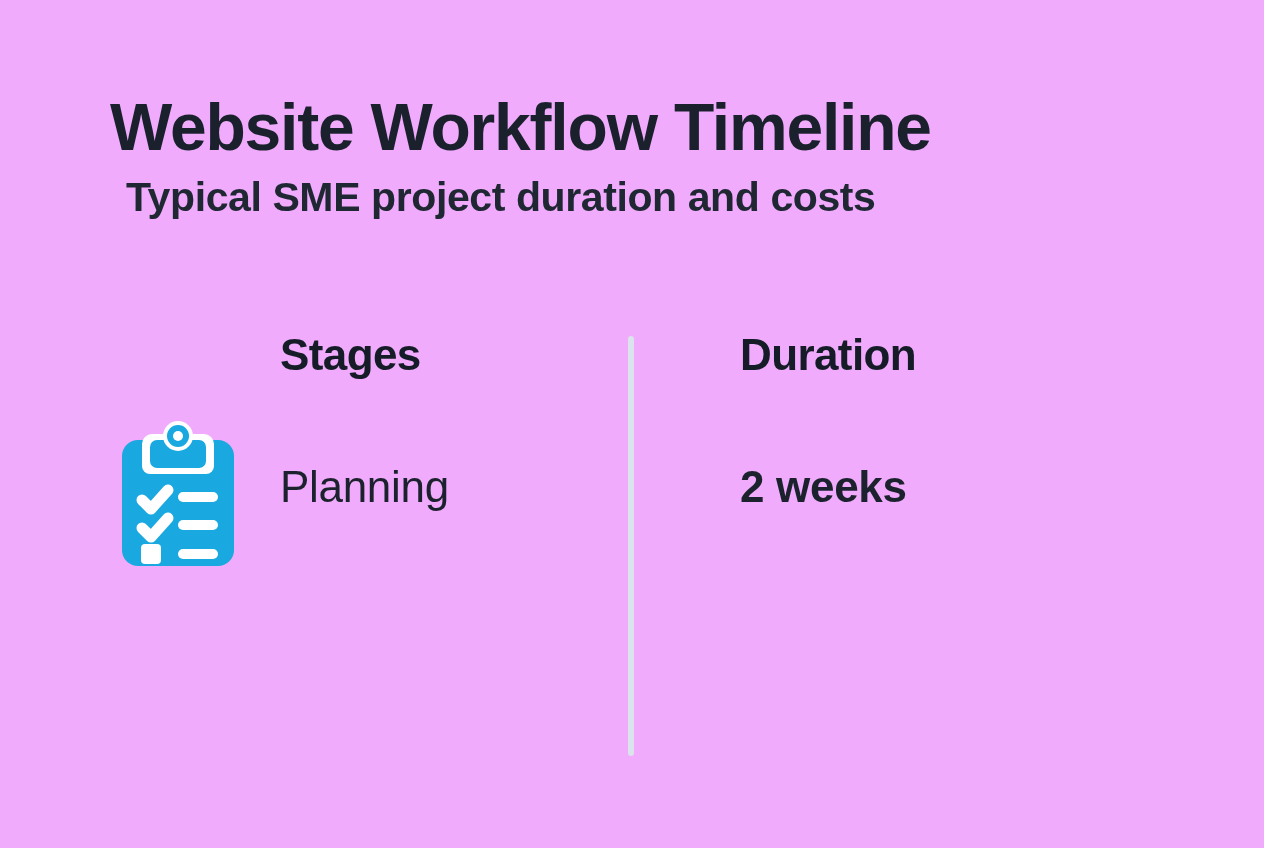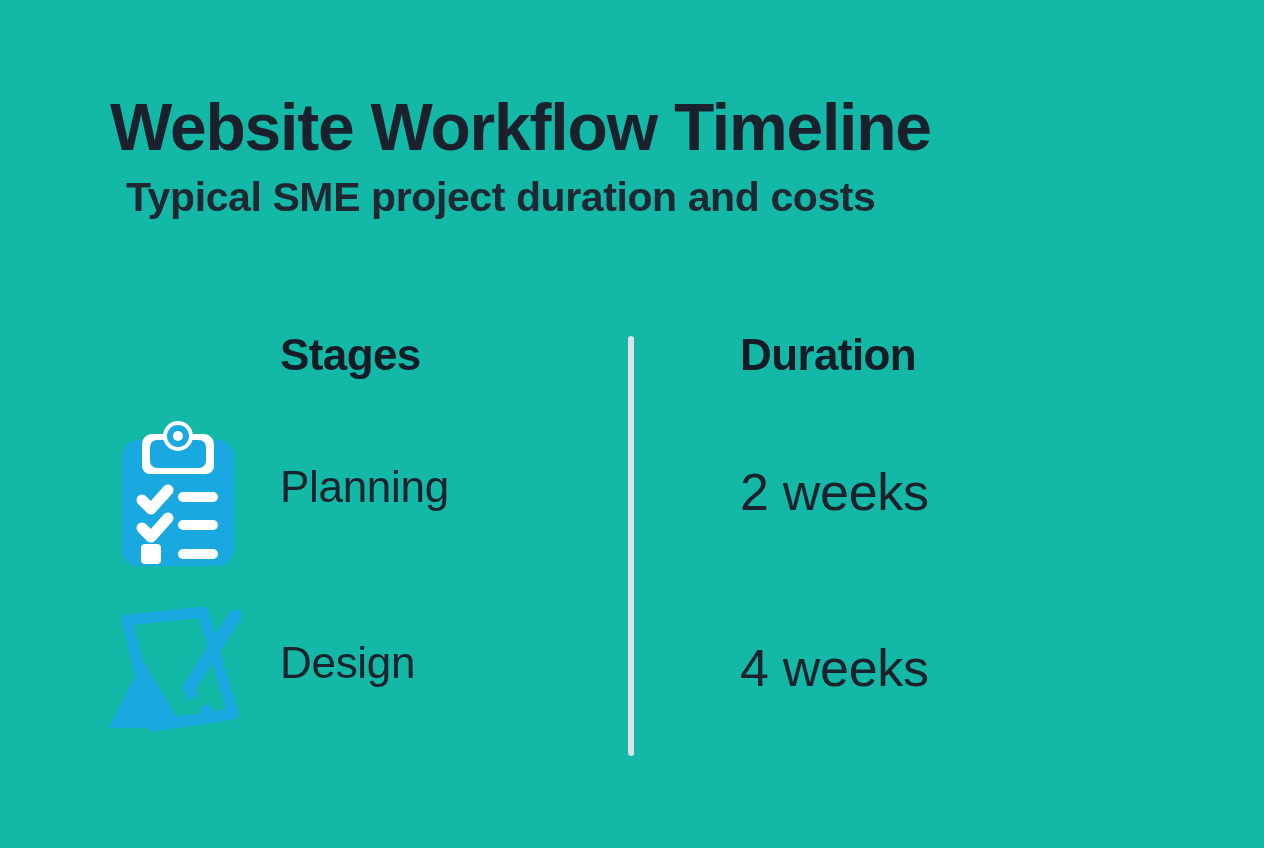--- a/index.html
+++ b/index.html
@@ -12,21 +12,21 @@
     height: 848px;
     overflow: hidden;
     font-family: "Liberation Sans", sans-serif;
     -webkit-font-smoothing: antialiased;
   }
 
   .page {
     position: relative;
     width: 1264px;
     height: 848px;
-    background: #14b8a6;
+    background: #f0abfc;
   }
 
   
   .header {
     position: absolute;
     left: 110px;
     top: 92px;
     width: 1080px;
   }
   .title {
@@ -113,22 +113,22 @@
     font-weight: 400;
     letter-spacing: -0.3px;
     color: #1b222d;
     white-space: nowrap;
     text-align: center;
   }
   .cell-duration {
     position: absolute;
     left: 740px;
     top: 48px;
-    font-size: 52px;
-    font-weight: 400;
+    font-size: 44px;
+    font-weight: 700;
     letter-spacing: -0.3px;
     color: #1b222d;
     white-space: nowrap;
   }
 
   .icon-svg { display: block; }
 </style>
 </head>
 <body>
 
@@ -171,33 +171,15 @@
           <rect x="62" y="102" width="40" height="10" rx="5" fill="#ffffff"></rect>
 
           <rect x="25" y="126" width="20" height="20" rx="4" fill="#ffffff"></rect>
           <rect x="62" y="131" width="40" height="10" rx="5" fill="#ffffff"></rect>
         </svg>
       </div>
       <div class="cell-stage">Planning</div>
       <div class="cell-duration">2 weeks</div>
     </div>
 
-    <div class="row r1">
-      <div class="cell-icon">
-        <svg class="icon-svg" width="142" height="136" viewBox="0 0 142 136" aria-hidden="true">
-
-          <path d="M36 58 L76 126 L2 126 Z" fill="#19a8e0"></path>
-
-          <path d="M20 18 L96 10 L126 112 L46 124 Z" fill="none" stroke="#19a8e0" stroke-width="11" stroke-linejoin="round" stroke-linecap="round"></path>
-
-          <circle cx="100" cy="110" r="7" fill="#19a8e0"></circle>
-
-          <path d="M128 14 L82 86" fill="none" stroke="#19a8e0" stroke-width="13" stroke-linecap="round"></path>
-
-          <path d="M84 82 L78 100 L92 92 Z" fill="#19a8e0"></path>
-        </svg>
-      </div>
-      <div class="cell-stage">Design</div>
-      <div class="cell-duration">4 weeks</div>
-    </div>
 
   </div>
 </div>
 
 </body></html>

